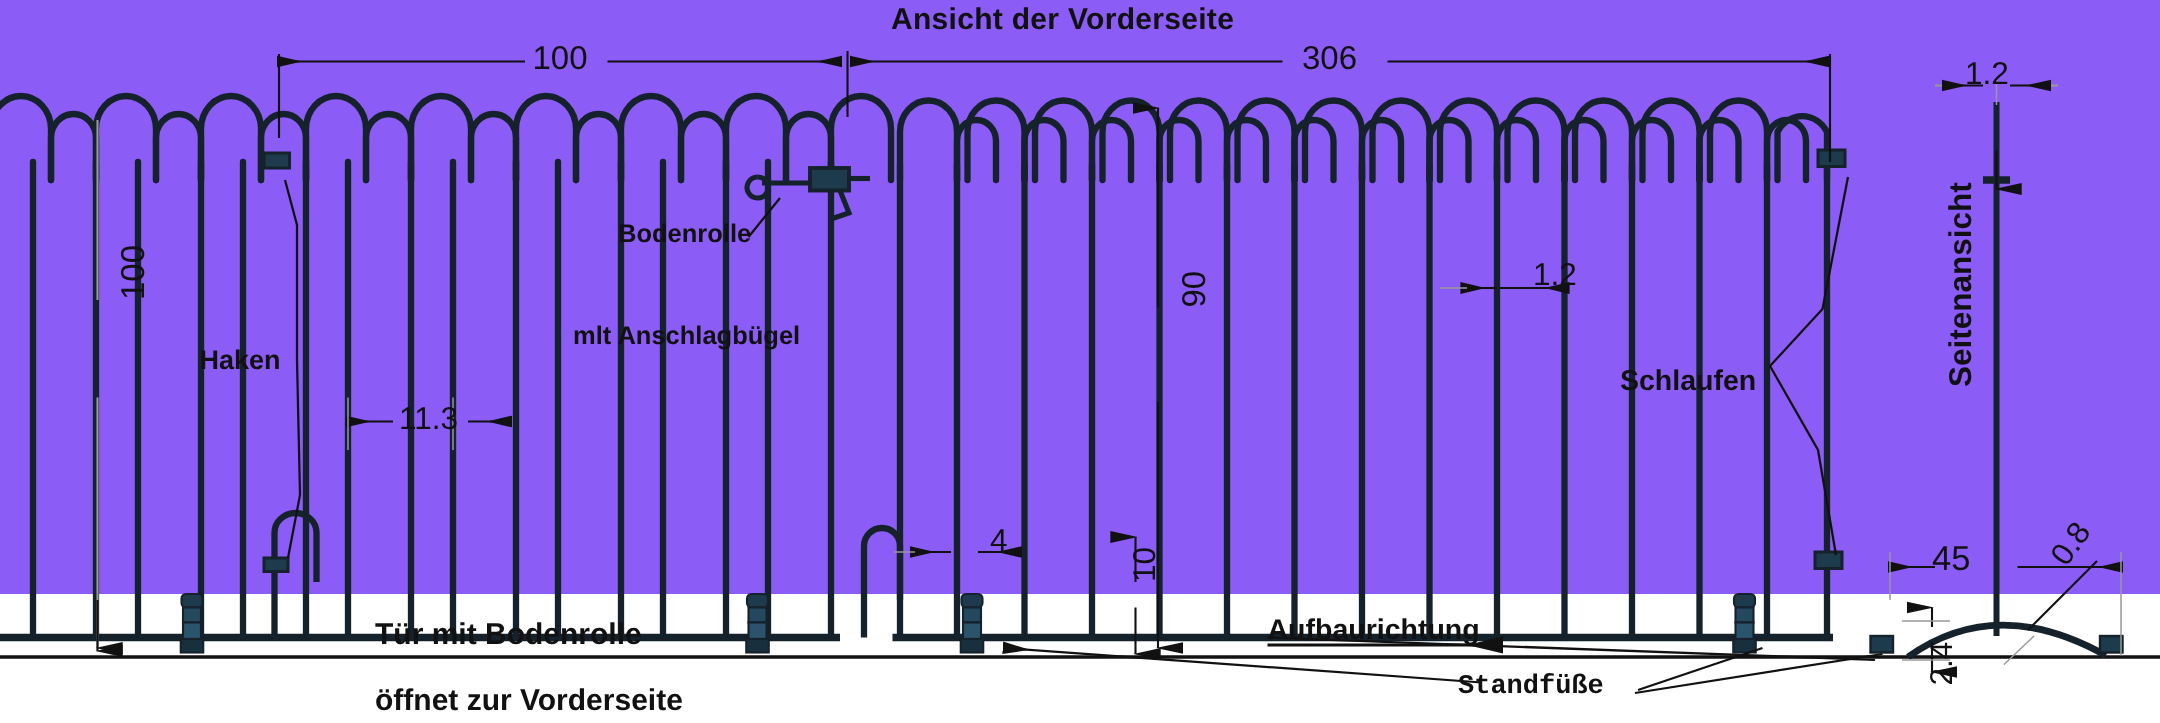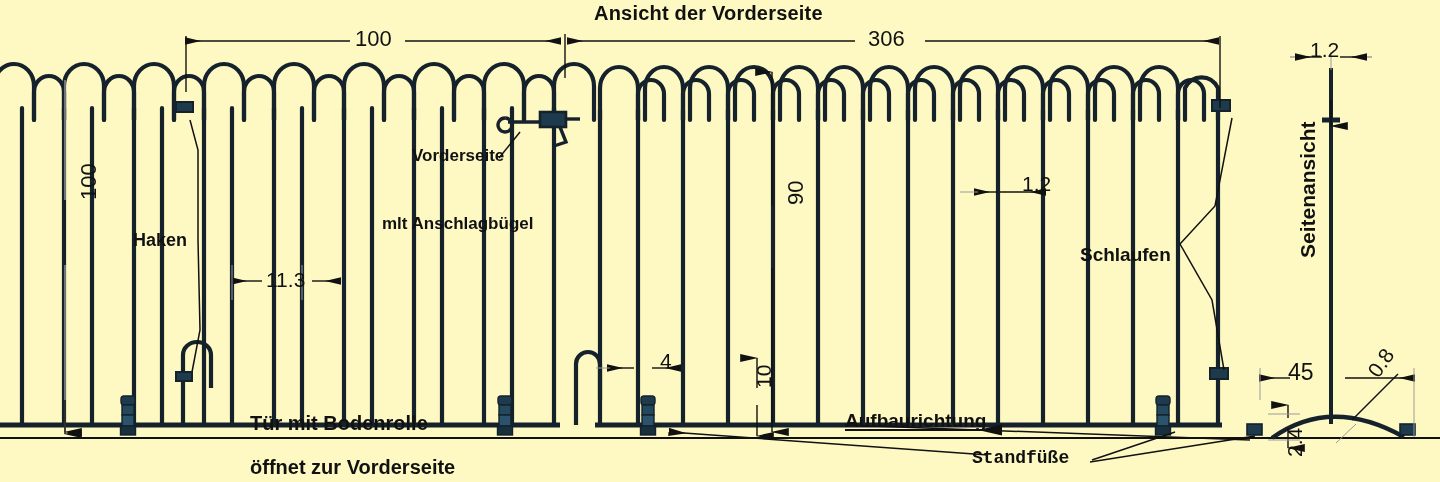--- a/index.html
+++ b/index.html
@@ -1,18 +1,18 @@
 <!DOCTYPE html>
 <html><head>
 <meta charset="utf-8">
 <style>
   html,body{margin:0;padding:0;background:#fff;}
   body{width:1440px;height:482px;overflow:hidden;
        font-family:"Liberation Sans","DejaVu Sans",sans-serif;color:#000;}
-  #stage{position:relative;width:1440px;height:482px;background:#fef9c3;}
+  #stage{position:relative;width:1440px;height:396px;background:#8b5cf6;}
   #stage svg{position:absolute;left:0;top:0;}
   .lbl{position:absolute;font-weight:bold;color:#111;white-space:nowrap;}
   .dim{position:absolute;color:#111;white-space:nowrap;font-weight:400;}
   .rot90{transform-origin:left top;}
 </style>
 </head>
 <body>
 
 <div id="stage">
 
@@ -264,21 +264,21 @@
   <div class="dim" style="left:266px;top:268px;font-size:21px;">11.3</div>
 
   <div class="dim" style="left:1022px;top:172px;font-size:21px;">1.2</div>
 
   <div class="dim" style="left:660px;top:349px;font-size:21px;">4</div>
 
   <div class="dim rot90" style="left:752px;top:388px;font-size:21px;transform:rotate(-90deg);">10</div>
 
   <div class="lbl" style="left:133px;top:230px;font-size:18px;">Haken</div>
 
-  <div class="lbl" style="left:412px;top:146px;font-size:17px;">Vorderseite</div>
+  <div class="lbl" style="left:412px;top:146px;font-size:17px;">Bodenrolle</div>
   <div class="lbl" style="left:382px;top:170px;font-size:17px;margin-top:44px;">mlt Anschlagbügel</div>
 
   <div class="lbl" style="left:1080px;top:232px;font-size:19px;margin-top:12px;">Schlaufen</div>
 
   <div class="lbl" style="left:972px;top:448px;font-size:18px;font-family:Liberation Mono, monospace;">
     <span>Standfüße</span>
   </div>
 
   <div class="lbl" style="left:250px;top:412px;font-size:20px;">Tür mit Bodenrolle</div>
 

